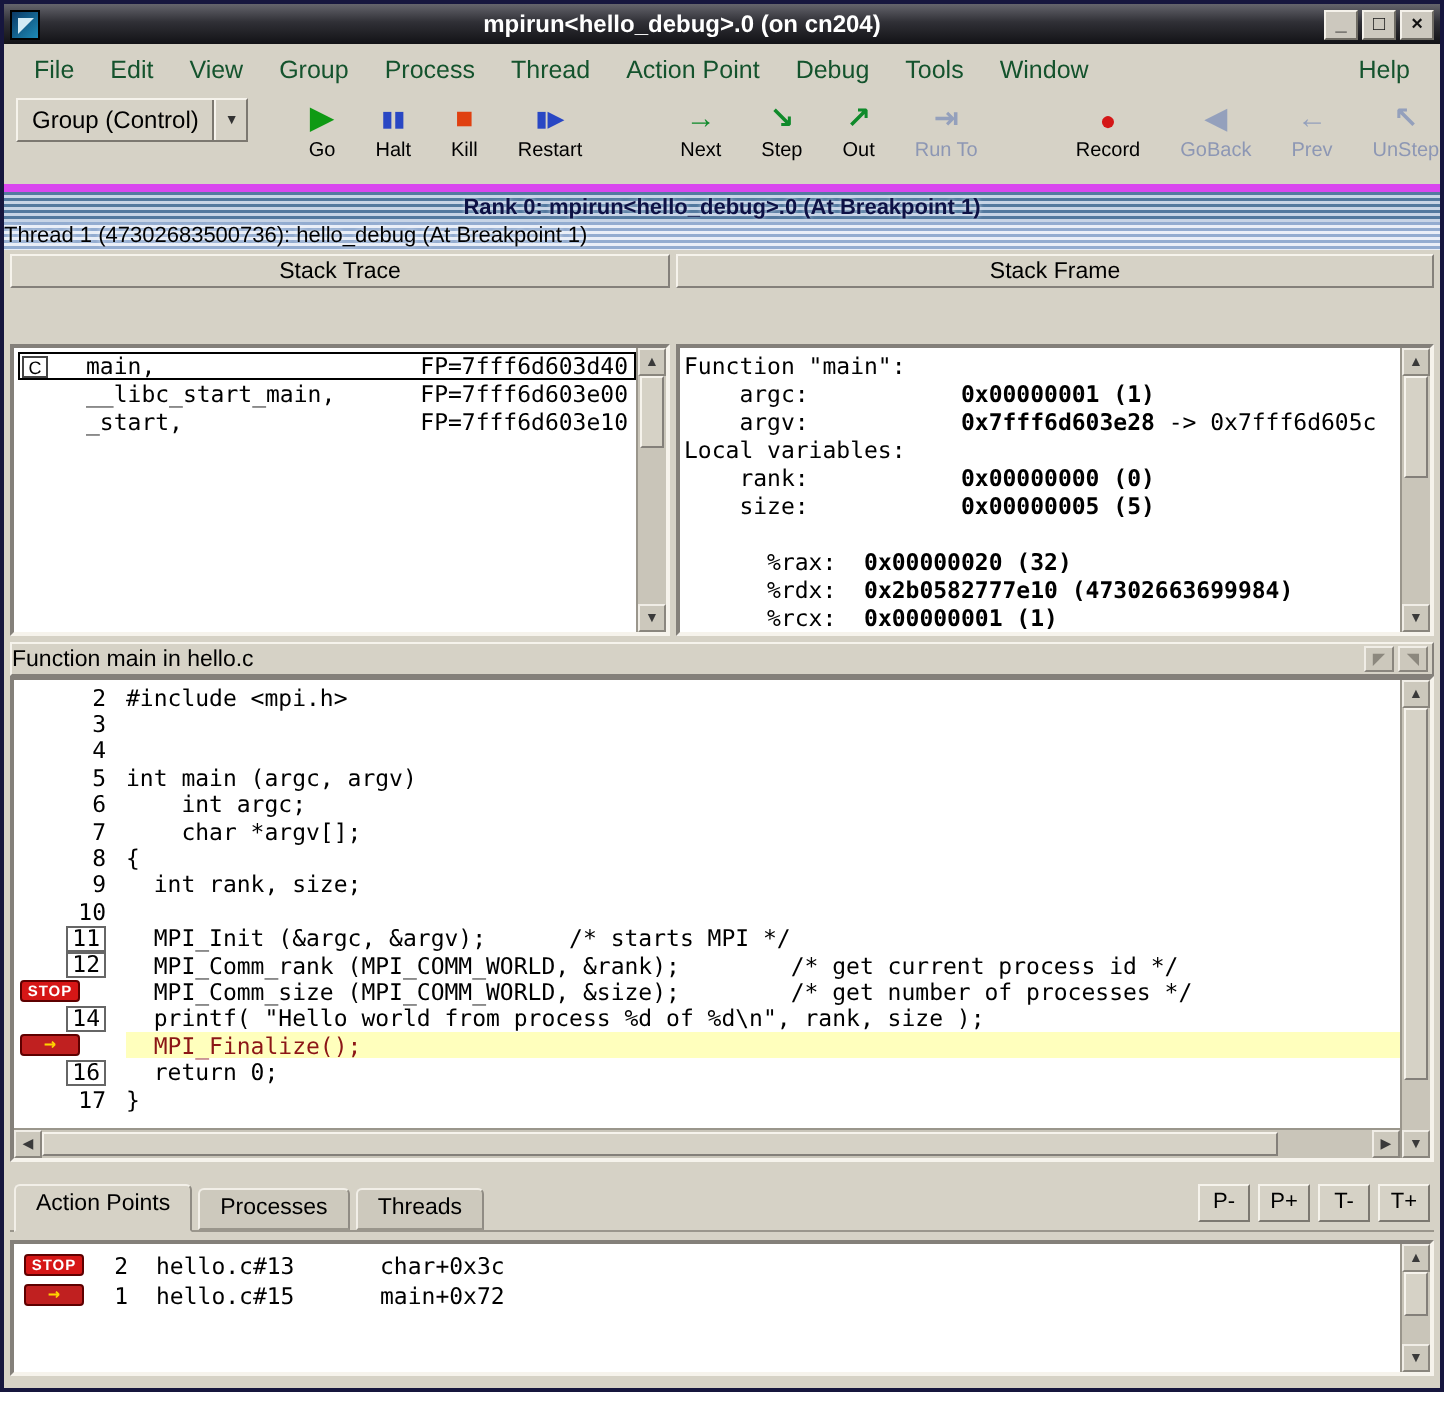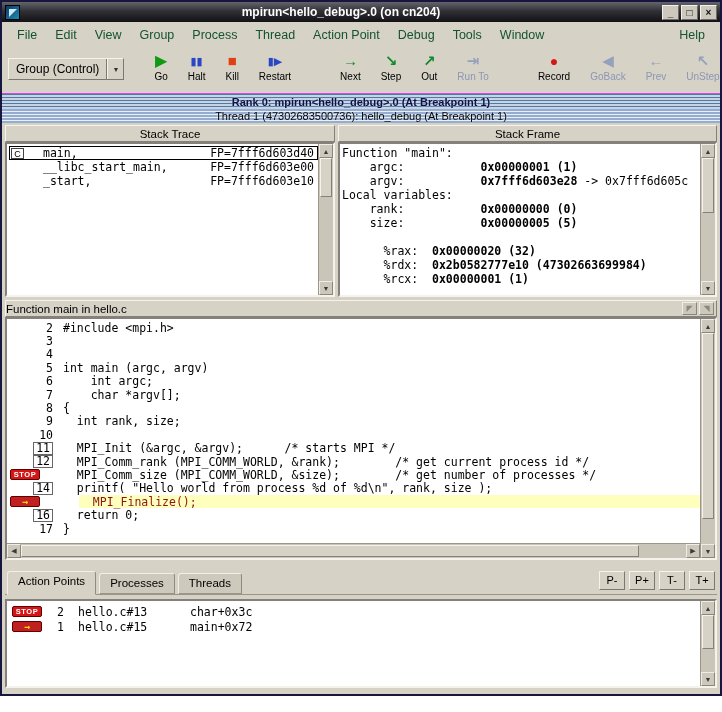--- a/index.html
+++ b/index.html
@@ -19,22 +19,22 @@
   .win-btn{ flex:0 0 17px; width:17px; height:15px; background:#ccc8be; border:1px solid;
             border-color:#f4f1ea #6f6c64 #6f6c64 #f4f1ea; color:#111; font-size:10px;
             line-height:13px; text-align:center; font-weight:bold; cursor:default; }
 
   
   .menubar{ flex:0 0 26px; display:flex; align-items:center; padding:0 6px; font-size:12.5px; color:#14532d;justify-content:space-between; }
   .menu-item{ padding:4px 9px; white-space:nowrap; }
   .menu-spacer{ flex:1; }
 
   
-  .toolbar{ flex:0 0 46px; display:flex; align-items:flex-end; padding:1px 4px 3px;
-            border-bottom:1px solid #d946ef;gap:20px; }
+  .toolbar{ flex:0 0 46px; display:flex; align-items:flex-start; padding:1px 4px 3px;
+            border-bottom:4px solid #d946ef;gap:20px; }
   .combo{ height:22px; display:flex; align-items:center; background:#d6d2c6; margin:0 10px 10px 2px;
           border:1px solid; border-color:#f6f3ec #7c7870 #7c7870 #f6f3ec; }
   .combo-text{ padding:0 7px; font-size:12px; white-space:nowrap; }
   .combo-sep{ width:2px; align-self:stretch; border-left:1px solid #7c7870; border-right:1px solid #f6f3ec; }
   .combo-arrow{ width:15px; text-align:center; font-size:7px; color:#333; }
   .tb-btn{ width:36px; height:40px; display:flex; flex-direction:column; align-items:center; padding-top:2px; }
   .tb-icon{ height:18px; display:flex; align-items:center; justify-content:center; line-height:18px; }
   .tb-label{ font-size:10px; color:#000; margin-top:1px; white-space:nowrap; }
   .tb-btn.disabled .tb-label{ color:#8d97b4; }
   .tb-gap{ width:9px; flex:0 0 9px; }
@@ -43,41 +43,41 @@
   .ic-kill{ color:#e04010; font-size:15px; }
   .ic-restart{ color:#2947c4; font-size:11px; }
   .ic-next,.ic-step,.ic-out{ color:#0f8a2a; font-weight:bold; font-size:15px; }
   .ic-record{ color:#d41717; font-size:14px; }
   .ic-dis{ color:#94a0bc; font-weight:bold; font-size:15px; }
 
   
   .rank-bar{ flex:0 0 15px; display:flex; align-items:center; justify-content:center;
     background:repeating-linear-gradient(180deg,#53799f 0px,#53799f 1.5px,#c7d4e6 1.5px,#c7d4e6 3px); }
   .rank-text{ font-size:11px; font-weight:bold; color:#0d1145; text-shadow:0 0 2px #d5dfee; }
-  .thread-bar{ flex:0 0 14px; display:flex; align-items:center; justify-content:center;
+  .thread-bar{ flex:0 0 14px; display:flex; align-items:center; 
     background:repeating-linear-gradient(180deg,#93acd0 0px,#93acd0 1.5px,#e9eef7 1.5px,#e9eef7 3px); }
   .thread-text{ font-size:11px; color:#000; text-shadow:0 0 2px #eef2f9; }
 
   
   .pane-header{ flex:0 0 17px; display:flex; align-items:center; justify-content:center;
     font-size:11.5px; color:#000; background:#d6d2c6; border:1px solid;
     border-color:#f6f3ec #84807a #84807a #f6f3ec; }
   .sunken{ border:2px solid; border-color:#84807a #f6f3ec #f6f3ec #84807a; background:#fff; }
   .vscroll{ flex:0 0 15px; background:#c9c5b9; border-left:1px solid #9a968c;
             display:flex; flex-direction:column; }
   .sb-btn{ flex:0 0 14px; height:14px; display:flex; align-items:center; justify-content:center;
            font-size:7px; color:#3a3a3a; background:#ccc8bc; border:1px solid;
            border-color:#f0ede6 #8a867e #8a867e #f0ede6; }
   .sb-track{ flex:1; position:relative; }
   .sb-thumb{ position:absolute; left:1px; right:1px; background:#d6d2c6; border:1px solid;
              border-color:#f6f3ec #84807a #84807a #f6f3ec; }
 
   
   .stack-row{ flex:0 0 172px; display:flex; margin:2px 3px 0; gap:3px; }
-  .pane{ display:flex; flex-direction:column; min-width:0; }
+  .pane{ display:flex; flex-direction:column; min-width:0;gap:28px; }
   .pane-st{ flex:0 0 330px; }
   .pane-sf{ flex:1; }
   .pane-body{ flex:1; display:flex; min-height:0; }
   .pane-content{ flex:1; overflow:hidden; font-family:"DejaVu Sans Mono",monospace;
                  font-size:11.5px; padding:2px 0 0 2px; }
   .st-row{ height:14px; display:flex; align-items:center; padding:0 4px 0 2px; }
   .st-row.selected{ outline:1px solid #000; outline-offset:-1px; }
   .st-gutter{ flex:0 0 32px; display:flex; align-items:center; }
   .lang-box{ width:13px; height:11px; border:1px solid #444; background:#fff; font-size:9px;
              line-height:10px; text-align:center; font-family:"Liberation Sans",sans-serif; }
@@ -102,21 +102,21 @@
            padding-right:10px; height:100%; }
   .gutter.gb{ justify-content:flex-start; padding-left:3px; }
   .lnum{ color:#000; }
   .lnum.boxed{ border:1px solid #666; padding:0 2px; line-height:11px; }
   .badge{ width:30px; height:11px; border-radius:2px; display:flex; align-items:center;
           justify-content:center; font-weight:bold; }
   .badge.stop{ background:#d61616; color:#fff; border:1px solid #5e0000; font-size:7.5px;
                font-family:"Liberation Sans",sans-serif; letter-spacing:.5px; }
   .badge.pc{ background:#c02020; border:1px solid #5e0000; color:#ffd400; font-size:10px; line-height:9px; }
   .code{ flex:1; white-space:pre; height:100%; display:flex; align-items:center; }
-  .src-line.current .code{ background:#ffffbd; color:#8c1616;margin-left:16px; }
+  .src-line.current .code{ background:#ffffbd; color:#8c1616; }
   .hscroll-row{ flex:0 0 15px; display:flex; border-top:1px solid #9a968c; background:#c9c5b9; }
   .sb-btn.h{ width:14px; flex:0 0 14px; height:100%; }
   .sb-track.h{ flex:1; position:relative; }
   .sb-thumb.h{ position:absolute; top:1px; bottom:1px; background:#d6d2c6; border:1px solid;
                border-color:#f6f3ec #84807a #84807a #f6f3ec; }
 
   
   .bottom-tabs{ flex:0 0 27px; margin:8px 3px 0; display:flex; align-items:flex-end;
                 border-bottom:1px solid #9a968c; padding:0 2px; }
   .tab{ height:21px; padding:3px 10px; font-size:11.5px; background:#cdc9bd; margin-right:3px;

